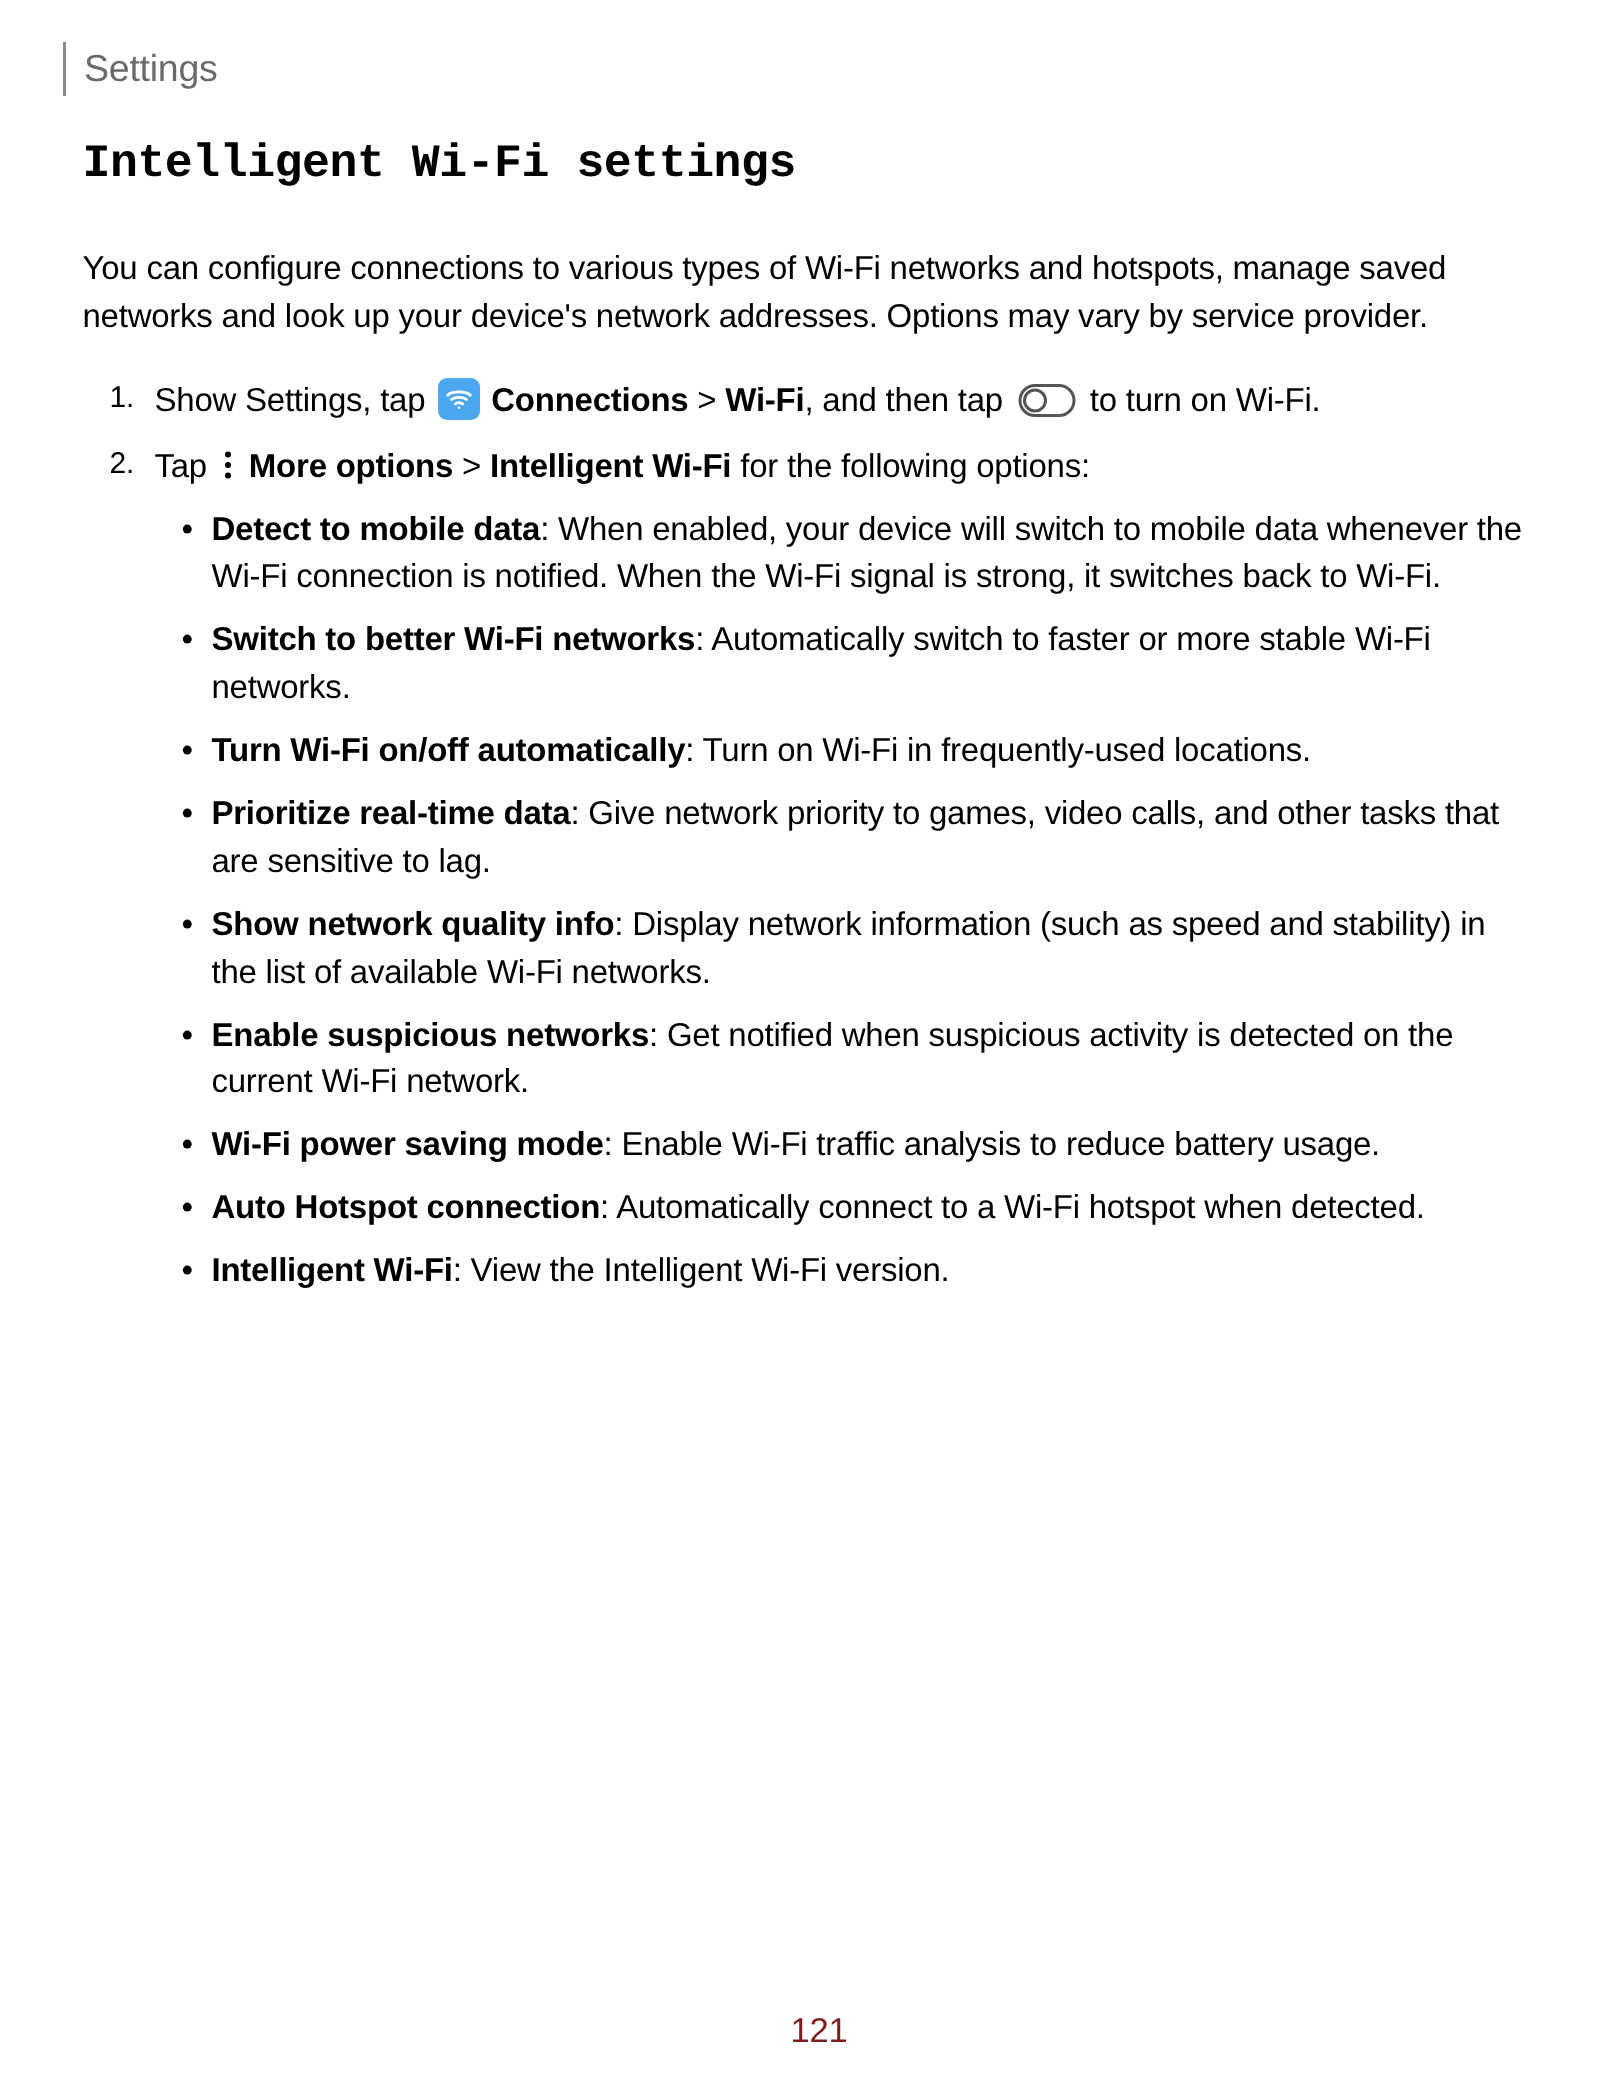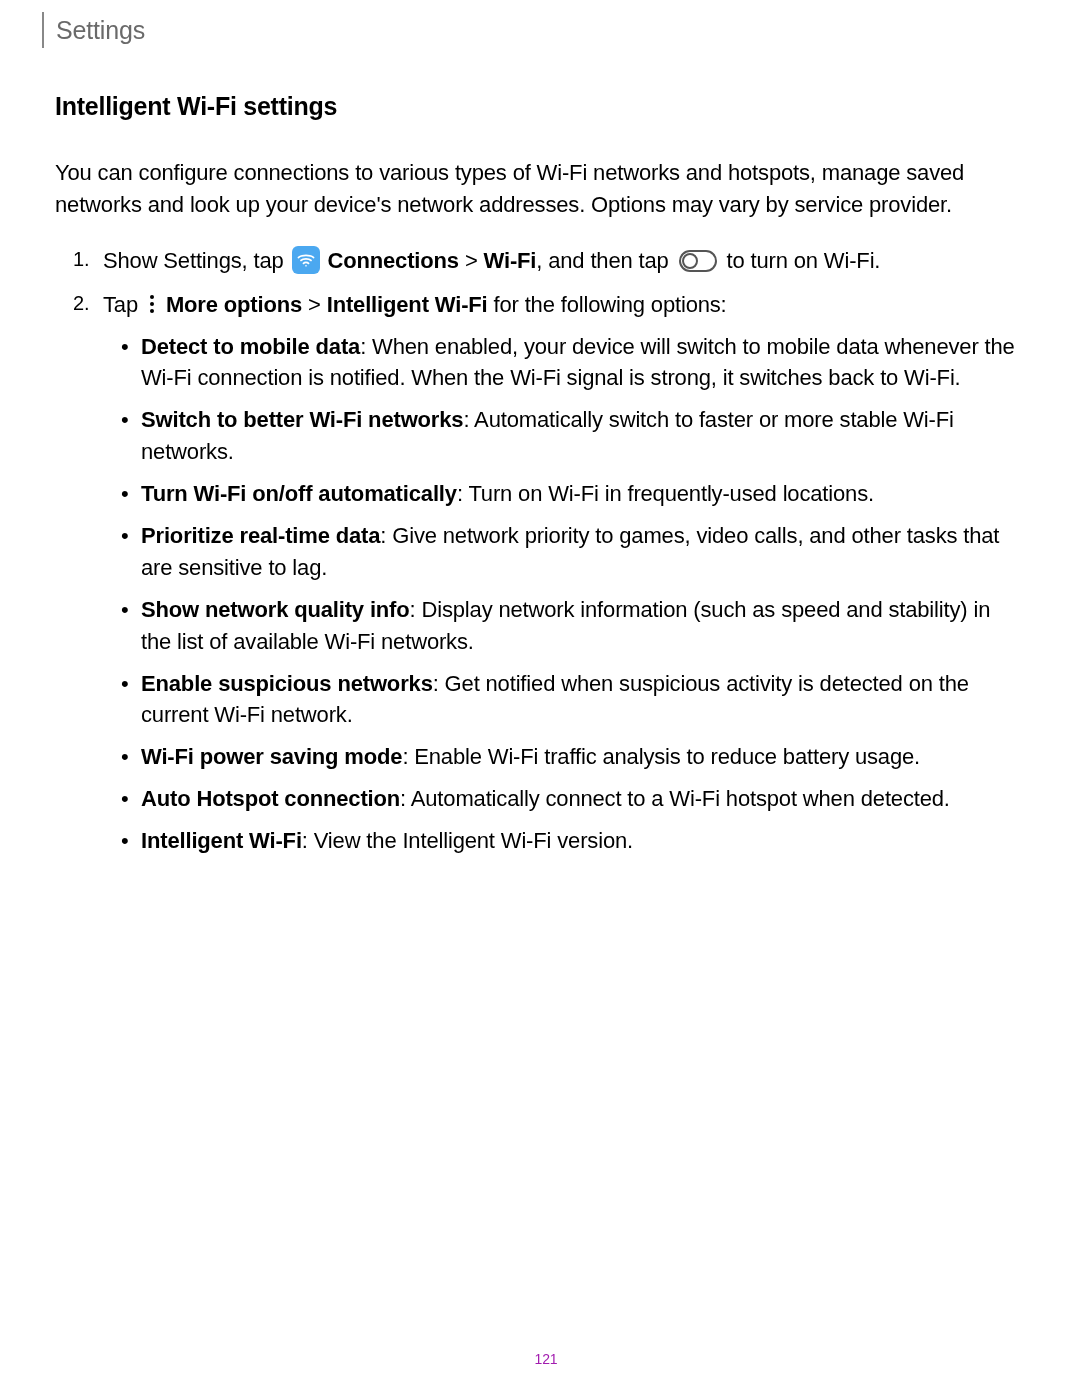--- a/index.html
+++ b/index.html
@@ -11,44 +11,45 @@
     width: 1080px;
     height: 1397px;
     background: #ffffff;
     font-family: -apple-system, BlinkMacSystemFont, "Segoe UI", Arial, sans-serif;
     color: #000000;
     position: relative;
     letter-spacing: -0.01em;
   }
   .header-bar {
     position: absolute;
-    top: 12px;
+    top: 28px;
     left: 42px;
     border-left: 2px solid #888;
     padding-left: 12px;
     height: 36px;
     display: flex;
     align-items: center;
   }
   .header-text {
     font-size: 25px;
     color: #6a6a6a;
     font-weight: 400;
   }
   .content {
     position: absolute;
     top: 92px;
     left: 55px;
     right: 60px;
   }
   .heading {
-    font-size: 25px;
+    font-size: 31px;
     font-weight: 600;
     margin-bottom: 36px;
     letter-spacing: -0.01em;
+    font-family: Liberation Mono, monospace;
   }
   .intro {
     font-size: 22px;
     line-height: 1.45;
     margin-bottom: 24px;
     margin-top: 32px;
   }
   ol {
     list-style: none;
     counter-reset: item;
@@ -144,22 +145,22 @@
     position: absolute;
     left: -20px;
     font-size: 22px;
   }
   .page-number {
     position: absolute;
     bottom: 30px;
     left: 12px;
     right: 0;
     text-align: center;
-    font-size: 14px;
-    color: #a21caf;
+    font-size: 23px;
+    color: #7f1d1d;
   }
 </style>
 </head>
 <body>
 
 <div class="header-bar">
   <span class="header-text">Settings</span>
 </div>
 
 <div class="content">

